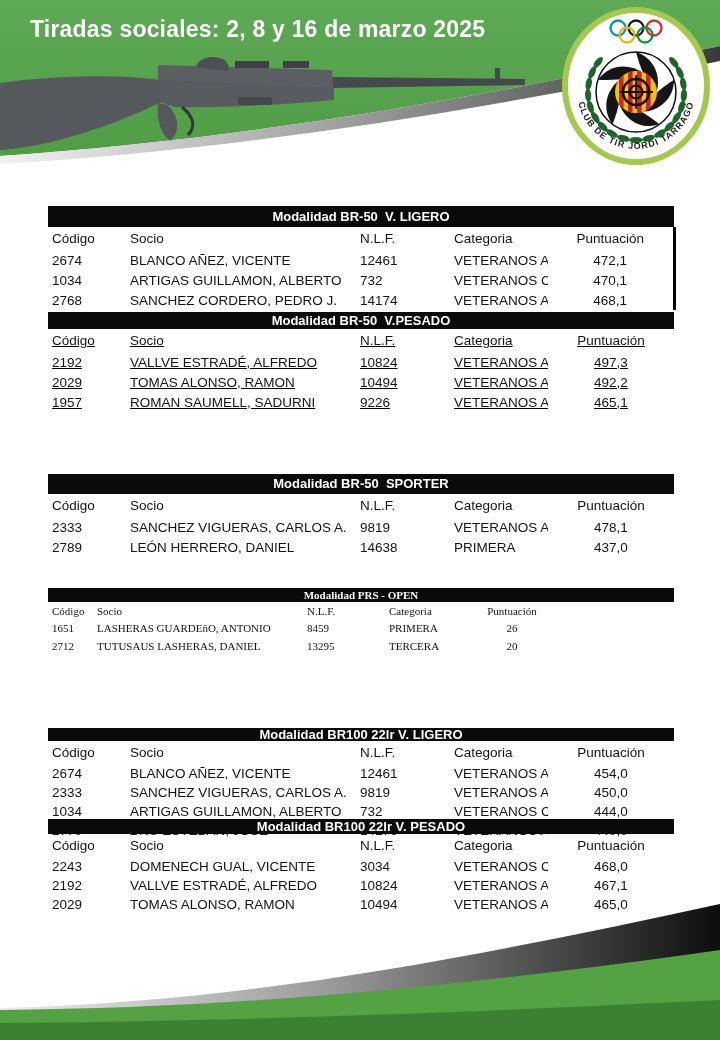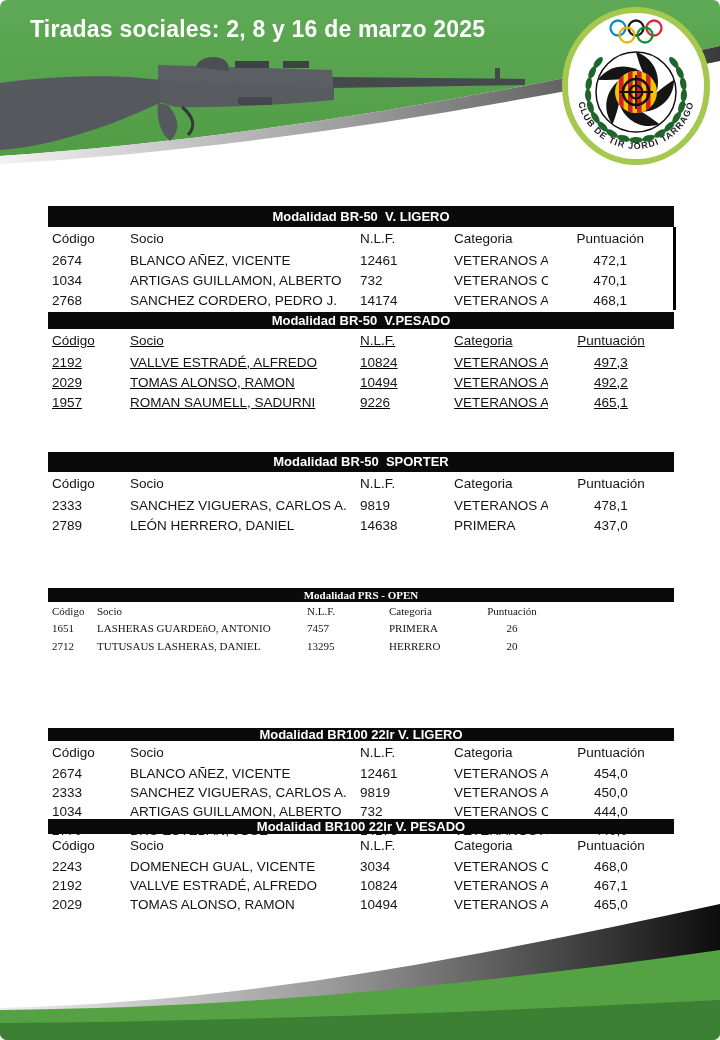--- a/index.html
+++ b/index.html
@@ -1,17 +1,17 @@
 <!DOCTYPE html>
 <html><head>
 <meta charset="utf-8">
 <style>
   html,body { margin:0; padding:0; }
   body { font-family:"Liberation Sans", sans-serif; background:#ffffff; }
-  .page { position:relative; width:720px; height:1040px; background:#ffffff; overflow:hidden;border-radius:7px; }
+  .page { position:relative; width:720px; height:1040px; background:#ffffff; overflow:hidden; }
 
   
   .header-art { position:absolute; left:0; top:0; width:720px; height:190px; }
   .page-title { position:absolute; left:30px; top:16px; width:560px;
                 font-size:23px; font-weight:bold; color:#ffffff; letter-spacing:0.2px; }
   .rifle { position:absolute; left:0; top:55px; width:535px; height:105px; }
   .club-logo { position:absolute; left:561px; top:6px; width:150px; height:160px; }
 
   
   .section { position:absolute; left:48px; width:626px; }
@@ -224,21 +224,21 @@
           <td>1957</td>
           <td>ROMAN SAUMELL, SADURNI</td>
           <td>9226</td>
           <td>VETERANOS A</td>
           <td>465,1</td>
         </tr>
         </tbody>
     </table>
   </div>
 
-  <div class="section" style="top:452px; --bh:20px;">
+  <div class="section" style="top:474px; --bh:20px;">
     <div class="bar">Modalidad BR-50  SPORTER</div>
     <table>
       <colgroup>
           <col style="width:78px">
           <col style="width:230px">
           <col style="width:94px">
           <col style="width:98px">
           <col style="width:126px">
         </colgroup>
       <thead>
@@ -289,29 +289,29 @@
             <th>N.L.F.</th>
             <th>Categoria</th>
             <th>Puntuación</th>
           </tr>
         </thead>
       <tbody>
 
       <tr>
           <td>1651</td>
           <td>LASHERAS GUARDEñO, ANTONIO</td>
-          <td>7457</td>
+          <td>8459</td>
           <td>PRIMERA</td>
           <td>26</td>
         </tr>
           <tr>
           <td>2712</td>
           <td>TUTUSAUS LASHERAS, DANIEL</td>
           <td>13295</td>
-          <td>HERRERO</td>
+          <td>TERCERA</td>
           <td>20</td>
         </tr>
         </tbody>
     </table>
   </div>
 
   <div class="section rh19" style="top:728px; --bh:13px;">
     <div class="bar">Modalidad BR100 22lr V. LIGERO</div>
     <table>
       <colgroup>

